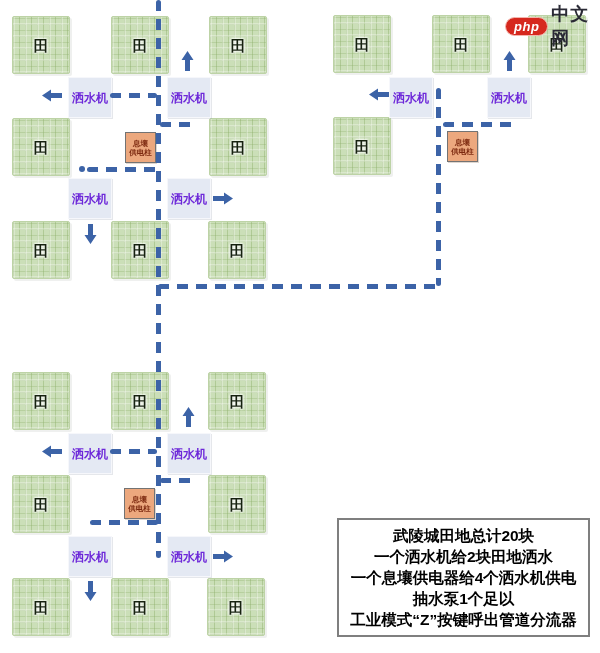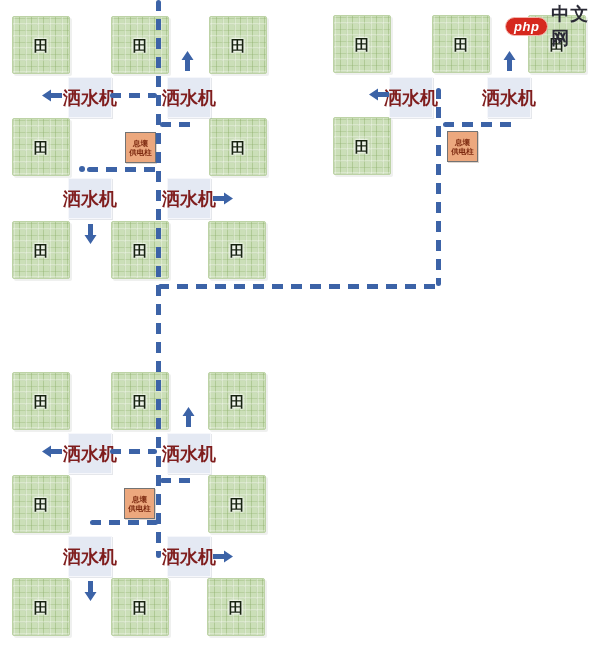--- a/index.html
+++ b/index.html
@@ -31,21 +31,21 @@
   .field span{
     font-size:15px;font-weight:bold;color:#16220f;line-height:1;
     text-shadow:0 0 2px #fff,0 0 3px #fff,0 0 3px #fff;
   }
   
   .sprinkler{
     width:44px;height:41px;background:var(--sprink);
     box-shadow:inset 0 0 0 1px rgba(255,255,255,.65), 1px 1px 0 rgba(150,160,175,.25);
     display:flex;align-items:center;justify-content:center;
   }
-  .sprinkler span{font-size:18px;font-weight:bold;color:#7f1d1d;white-space:nowrap;line-height:1;}
+  .sprinkler span{font-size:12px;font-weight:bold;color:#6d28d9;white-space:nowrap;line-height:1;}
   
   .power{
     width:31px;height:31px;background:var(--power);border:1px solid #737373;
     display:flex;flex-direction:column;align-items:center;justify-content:center;
     box-shadow:1px 1px 0 rgba(150,120,95,.3);
   }
   .power span{font-size:7.5px;font-weight:bold;color:#7d2a10;line-height:9px;white-space:nowrap;}
   
   .pipe.h{height:5px;border-radius:3px;
     background:repeating-linear-gradient(90deg,var(--blue) 0 11px,transparent 11px 19px);}
@@ -220,13 +220,20 @@
       <div class="arrow" style="left: 213px; top: 550px;"><svg width="20" height="13" viewBox="0 0 20 13">
           <polygon points="0,4 11,4 11,0.5 20,6.5 11,12.5 11,9 0,9" fill="#3c63a7"></polygon>
         </svg></div>
     </div>
 
   <div class="logo">
     <span class="logo-badge">php</span>
     <span class="logo-text">中文网</span>
   </div>
 
+  <div class="info-box">
+    <div>武陵城田地总计20块</div>
+    <div>一个洒水机给2块田地洒水</div>
+    <div>一个息壤供电器给4个洒水机供电</div>
+    <div>抽水泵1个足以</div>
+    <div>工业模式“Z”按键呼出管道分流器</div>
+  </div>
 </div>
 
 </body></html>

